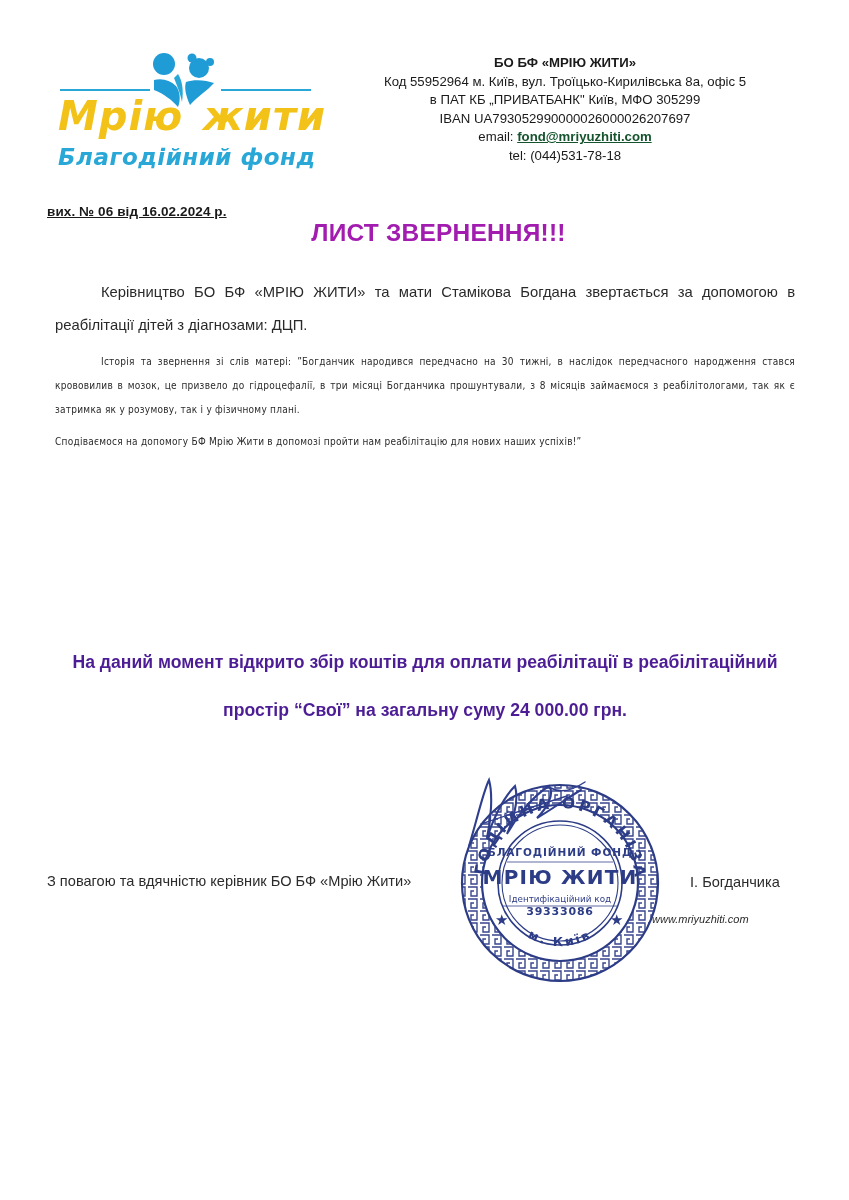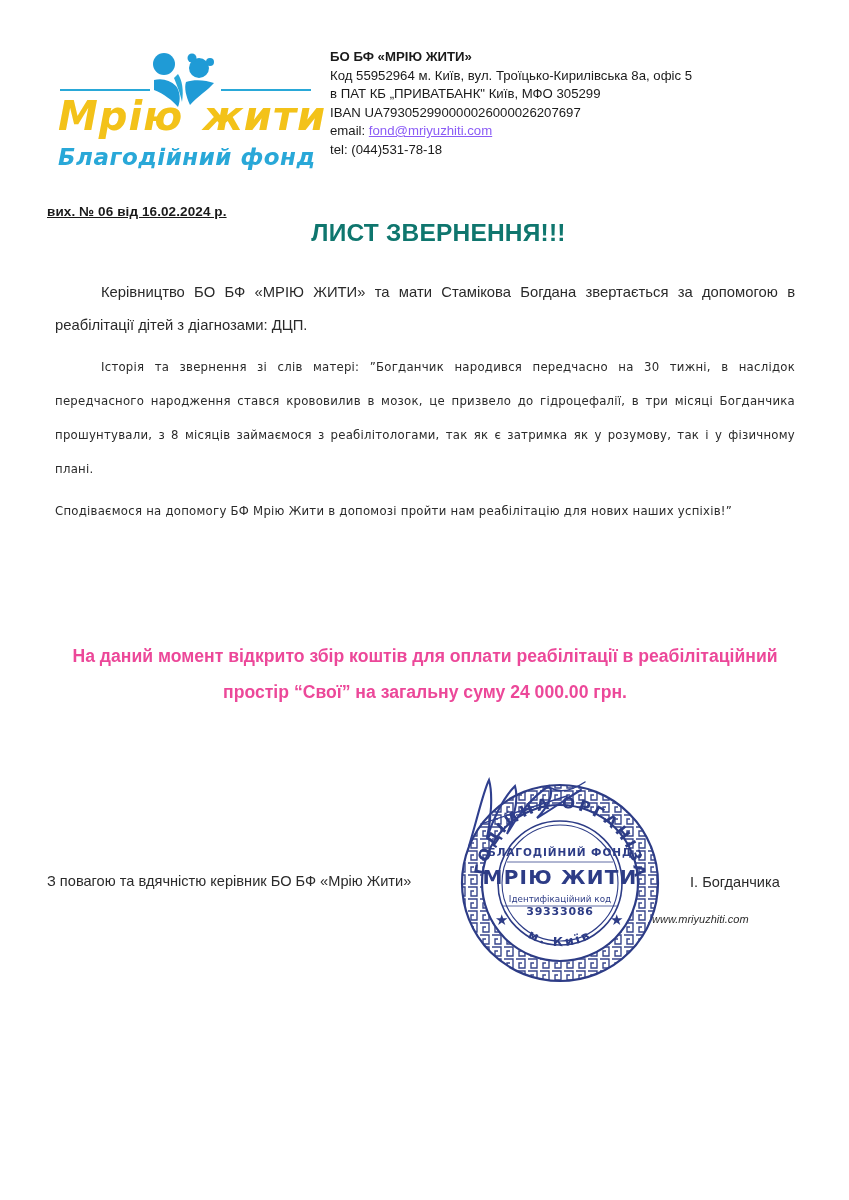--- a/index.html
+++ b/index.html
@@ -69,34 +69,35 @@
     font-style: italic;
     letter-spacing: 0.5px;
     color: #29A8D8;
     line-height: 1;
     white-space: nowrap;
   }
 
   .contact-block {
     position: absolute;
     left: 330px;
-    top: 6px;
+    top: 12px;
     width: 470px;
-    text-align: left;
+    text-align: center;
     font-size: 13.2px;
     line-height: 18.5px;
     color: #1a1a1a;
   }
   .contact-block .org {
     font-weight: bold;
   }
   .contact-block a,
   .contact-block .email-link {
-    color: #8b5cf6;
+    color: #14532d;
     text-decoration: underline;
+    font-weight: bold;
   }
 
   
   .ref-line {
     position: absolute;
     left: 47px;
     top: 204px;
     font-size: 13.5px;
     font-weight: 600;
     text-decoration: underline;
@@ -106,21 +107,21 @@
   .doc-title {
     position: absolute;
     left: 0;
     top: 219px;
     width: 849px;
     text-align: center;
     font-family: "Liberation Sans", sans-serif;
     font-size: 24.5px;
     font-weight: bold;
     letter-spacing: 0.2px;
-    color: #0f766e;
+    color: #a21caf;
     padding-left: 28px;
     box-sizing: border-box;
   }
 
   
   .body-wrap {
     position: absolute;
     left: 47px;
     top: 268px;
     width: 756px;
@@ -133,42 +134,42 @@
   
   .p-normal {
     font-family: "Liberation Sans", sans-serif;
     font-size: 14.8px;
     line-height: 33px;
     color: #2b2b2b;
   }
   
   .p-story {
     font-family: "DejaVu Sans Condensed", "Liberation Sans Narrow", "Liberation Sans", sans-serif;
-    font-size: 13px;
-    line-height: 34px;
+    font-size: 10px;
+    line-height: 24px;
     letter-spacing: 0.25px;
     color: #343434;
     text-align: justify;
   }
   .indent { text-indent: 46px; }
   .gap-a  { margin-top: 14px; }
   .gap-b  { margin-top: 16px; }
 
   
   .appeal {
     position: absolute;
     left: 70px;
     top: 638px;
     width: 710px;
     text-align: center;
     font-family: "Liberation Sans", sans-serif;
     font-size: 17.6px;
     font-weight: bold;
-    line-height: 36px;
-    color: #ec4899;
+    line-height: 48px;
+    color: #4c1d95;
   }
 
   
   .stamp-area {
     position: absolute;
     left: 455px;
     top: 778px;
     width: 210px;
     height: 210px;
   }

